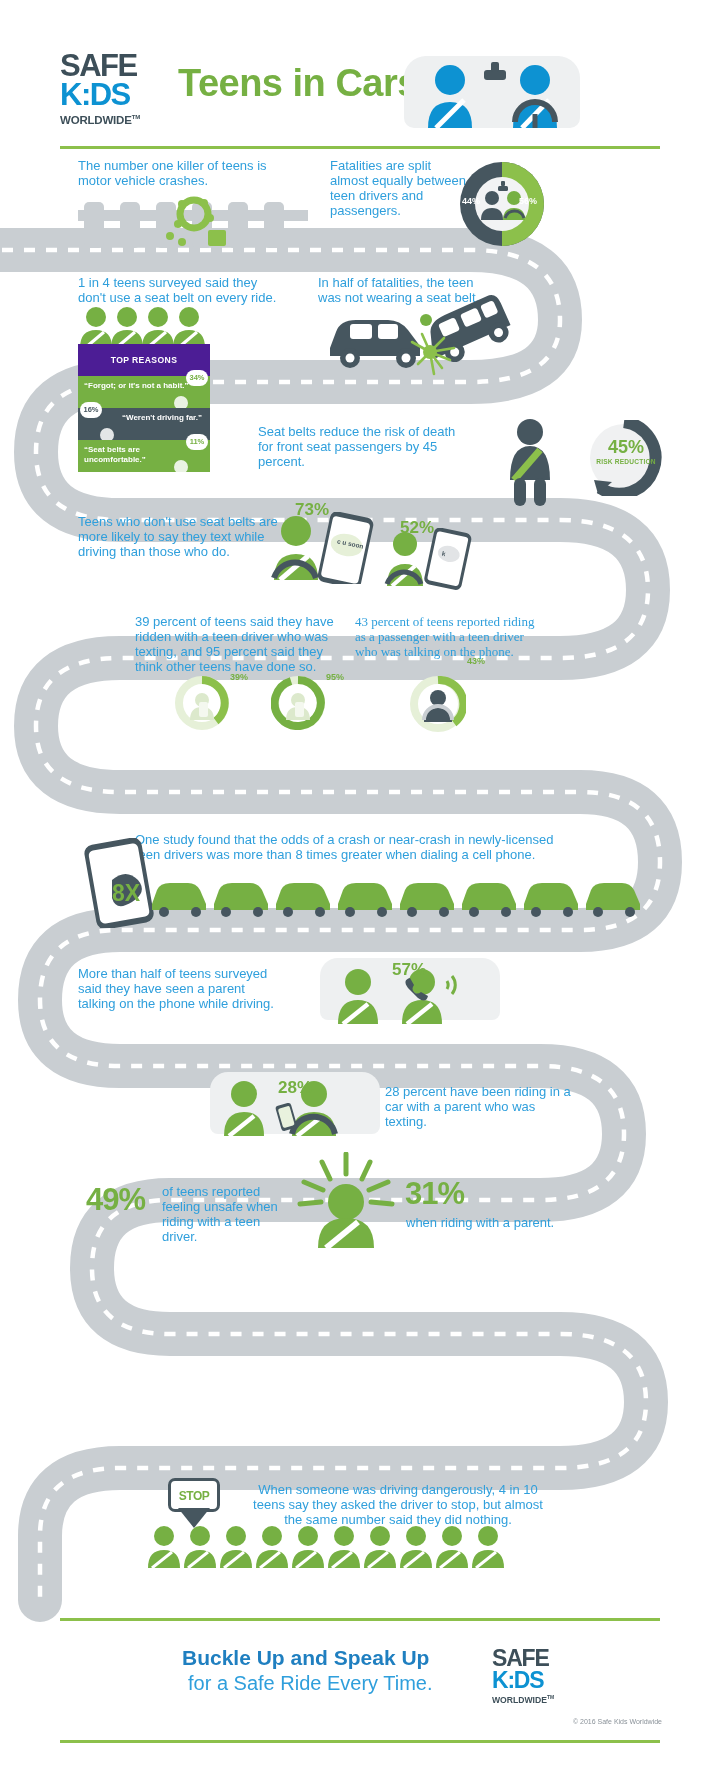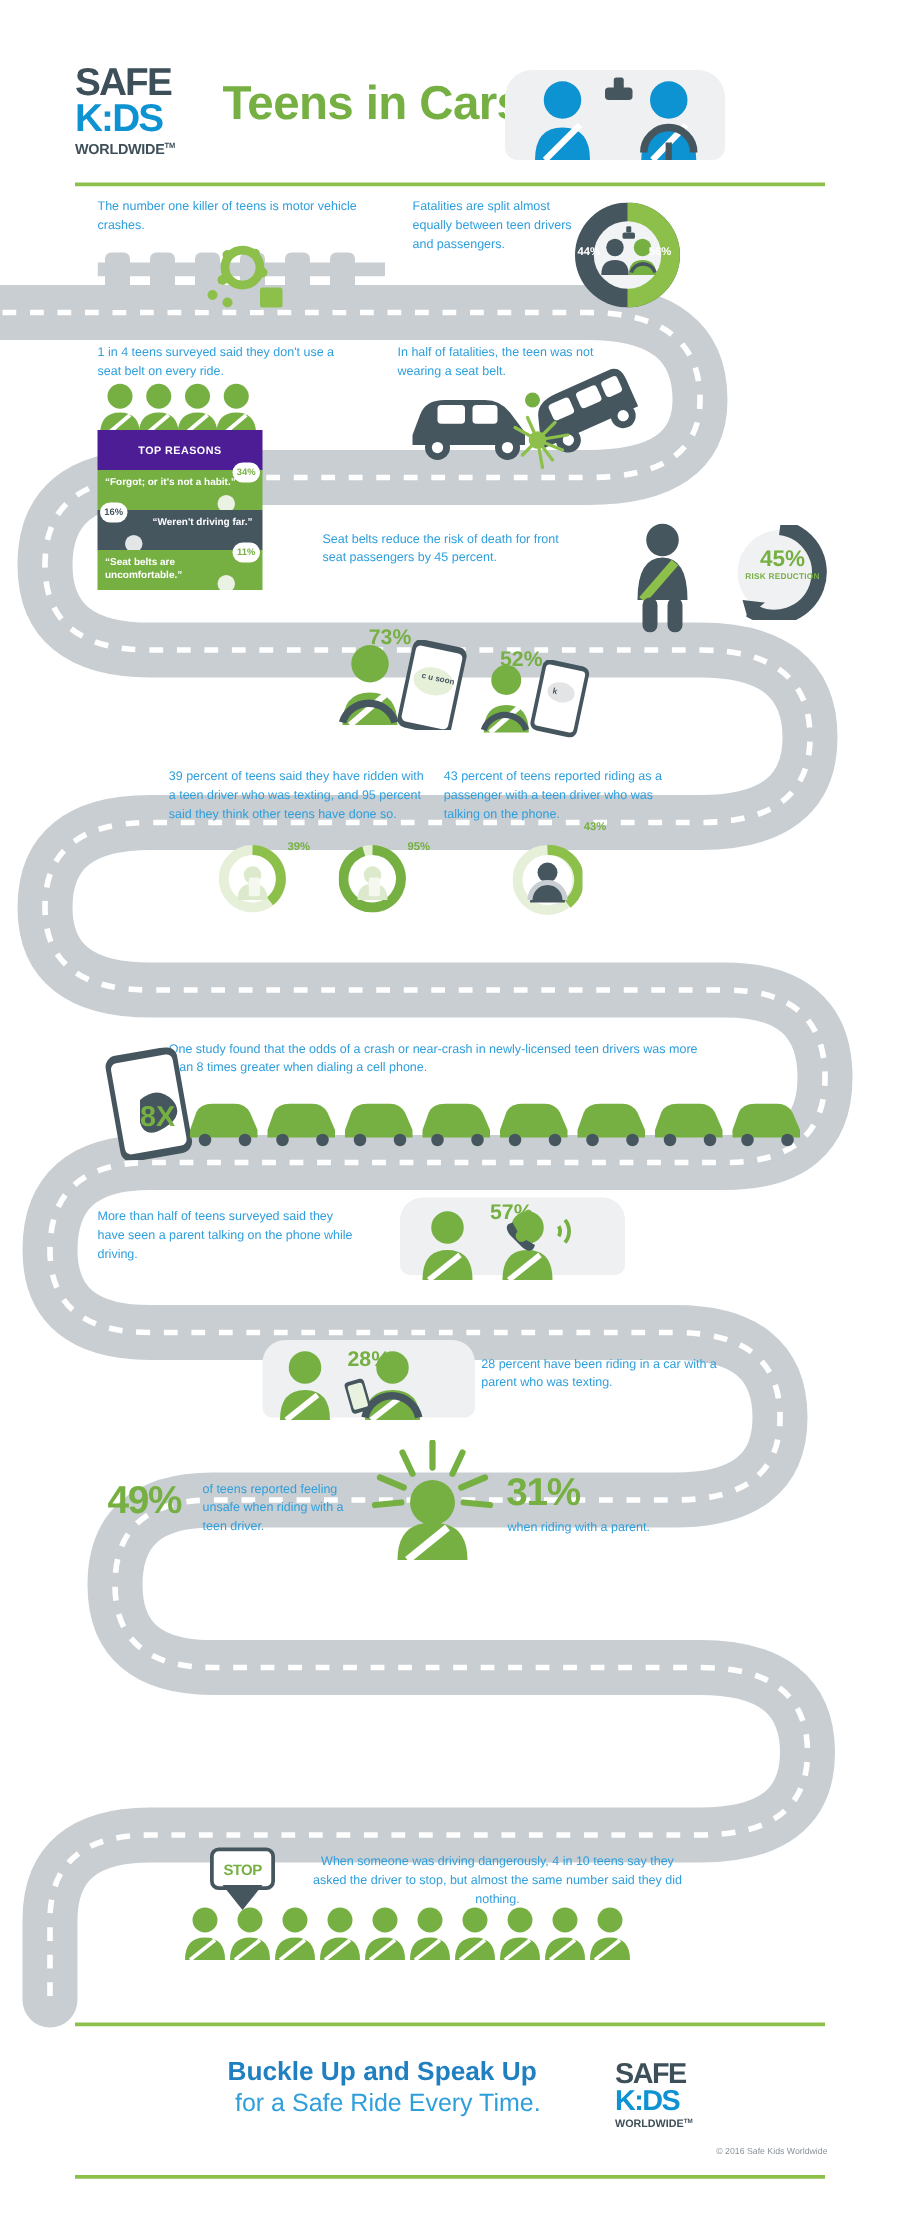--- a/index.html
+++ b/index.html
@@ -39,21 +39,21 @@
     background:#eef0f1; border-radius:26px 26px 10px 10px;
   }
 
   #green-rule { left:60px; top:146px; width:600px; height:3px; background:#8cc04b; }
 
   
   #road-svg { left:0; top:0; width:720px; height:1786px; }
 
   
   .txt {
-    font-size:10px; line-height:15px; color:#2f9fdc; font-weight:500;
+    font-size:13px; line-height:15px; color:#2f9fdc; font-weight:500;
   }
   .pct-lbl { font-size:17px; color:#76b043; font-weight:bold; }
   .pct-lbl.white { color:#ffffff; }
   .pct-lbl.sm { font-size:9px; }
 
   
   #reasons { left:78px; top:344px; width:132px; }
   .reason-head {
     background:#4c1d95; color:#ffffff; font-size:8.6px; font-weight:bold;
     letter-spacing:.4px; text-align:center; padding:11px 0 11px 0;
@@ -297,20 +297,21 @@
   </svg>
 
   <svg class="abs" id="risk-donut" viewBox="0 0 76 76">
     <circle cx="38" cy="38" r="34" fill="#f0f1f2"></circle>
     <path d="M38 2 A36 36 0 1 1 14 68" fill="none" stroke="#46565f" stroke-width="12"></path>
     <polygon points="8,60 26,62 12,74" class="f-slate"></polygon>
   </svg>
   <div class="abs" id="risk-num">45%</div>
   <div class="abs" id="risk-cap">RISK REDUCTION</div>
 
+  <div class="abs txt" style="left:78px; top:514px; width:200px;">Teens who don't use seat belts are more likely to say they text while driving than those who do.</div>
 
   <div class="abs pct-lbl" style="left:295px; top:500px;">73%</div>
   <div class="abs pct-lbl" style="left:400px; top:518px;">52%</div>
 
   <svg class="abs" style="left:268px; top:512px;" width="110" height="72" viewBox="0 0 110 72">
     <circle cx="28" cy="19" r="15" class="f-green"></circle>
     <path d="M6 68 q0-26 22-26 q22 0 22 26 z" class="f-green"></path>
     <path d="M12 68 L40 44" stroke="#ffffff" stroke-width="5" fill="none"></path>
     <path d="M6 66 a22 22 0 0 1 42 0" stroke="#46565f" stroke-width="6" fill="none"></path>
     <g transform="rotate(12 78 36)">
@@ -328,21 +329,21 @@
     <path d="M4 56 a18 18 0 0 1 34 0" stroke="#46565f" stroke-width="5" fill="none"></path>
     <g transform="rotate(12 66 30)">
       <rect x="46" y="2" width="38" height="58" rx="6" class="f-slate"></rect>
       <rect x="49" y="6" width="32" height="50" rx="3" fill="#ffffff"></rect>
       <ellipse cx="65" cy="26" rx="11" ry="8" fill="#e2e4e6"></ellipse>
     </g>
   </svg>
   <div class="abs" style="left:442px; top:550px; font-size:6.5px; font-weight:bold; color:#46565f; transform:rotate(12deg);">k</div>
 
   <div class="abs txt" style="left:135px; top:614px; width:206px;">39 percent of teens said they have ridden with a teen driver who was texting, and 95 percent said they think other teens have done so.</div>
-  <div class="abs txt" style="left:355px; top:614px; width:190px;">43 percent of teens reported riding as a passenger with a teen driver who was talking on the phone.</div>
+  <div class="abs txt" style="left:355px; top:614px; width:190px;font-family:Liberation Serif, serif;">43 percent of teens reported riding as a passenger with a teen driver who was talking on the phone.</div>
 
   <svg class="abs" style="left:175px; top:676px;" width="54" height="54" viewBox="0 0 54 54">
     <circle cx="27" cy="27" r="23" fill="none" stroke="#e6f0d8" stroke-width="8"></circle>
     <path d="M27 4 A23 23 0 0 1 41 45" fill="none" stroke="#8cc04b" stroke-width="8"></path>
     <circle cx="27" cy="24" r="7" fill="#dce9cc"></circle>
     <path d="M15 44 q0-13 12-13 q12 0 12 13 z" fill="#dce9cc"></path>
     <rect x="24" y="26" width="9" height="15" rx="2" fill="#f4f8ef"></rect>
   </svg>
   <div class="abs pct-lbl sm" style="left:230px; top:672px;">39%</div>
 

